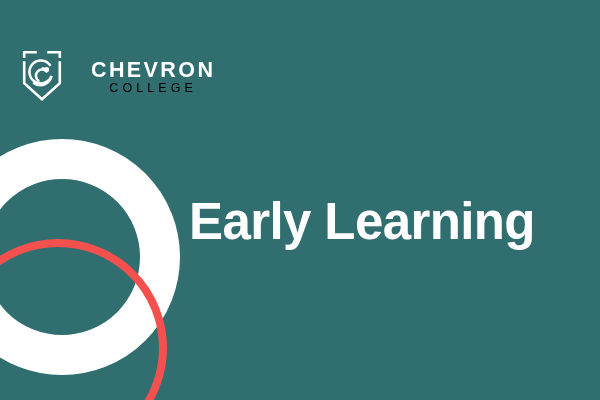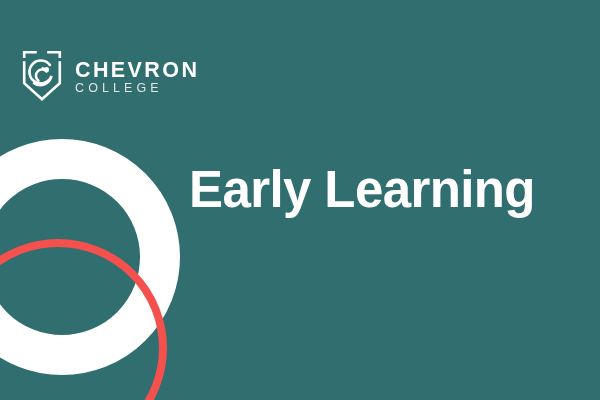--- a/index.html
+++ b/index.html
@@ -30,21 +30,21 @@
     pointer-events: none;
   }
 
   
   #logo-lockup {
     position: absolute;
     left: 22px;
     top: 50px;
     display: flex;
     align-items: center;
-    gap: 13px;
+    gap: 29px;
   }
   #logo-mark {
     width: 40px;
     height: 52px;
     display: block;
     flex: 0 0 auto;
   }
   #logo-wordmark {
     display: flex;
     flex-direction: column;
@@ -53,44 +53,46 @@
   }
   #brand-primary {
     color: #ffffff;
     font-size: 21.5px;
     font-weight: bold;
     letter-spacing: 2.4px;
     line-height: 1.05;
     white-space: nowrap;
   }
   #brand-secondary {
-    color: #e5e5e5;
+    color: #000000;
     font-size: 12.5px;
     font-weight: normal;
     letter-spacing: 4.1px;
     line-height: 1.15;
     margin-top: 0;
     white-space: nowrap;
+    text-align: center;
   }
 
   
   #headline {
     position: absolute;
     left: 189px;
     top: 122px;
     width: 400px;
     color: #ffffff;
     font-size: 51px;
     font-weight: bold;
     line-height: 1.34;
     letter-spacing: -0.6px;
   }
   #headline .hl-line {
     display: block;
     white-space: nowrap;
+    margin-top: 32px;
   }
 </style>
 </head>
 <body>
 
 <div id="banner">
 
   <svg id="deco-layer" viewBox="0 0 600 400" width="600" height="400" aria-hidden="true">
     <circle cx="62" cy="257" r="98" fill="none" stroke="#FFFFFF" stroke-width="40"></circle>
     <circle cx="58" cy="348" r="105" fill="none" stroke="#F4514E" stroke-width="8"></circle>

